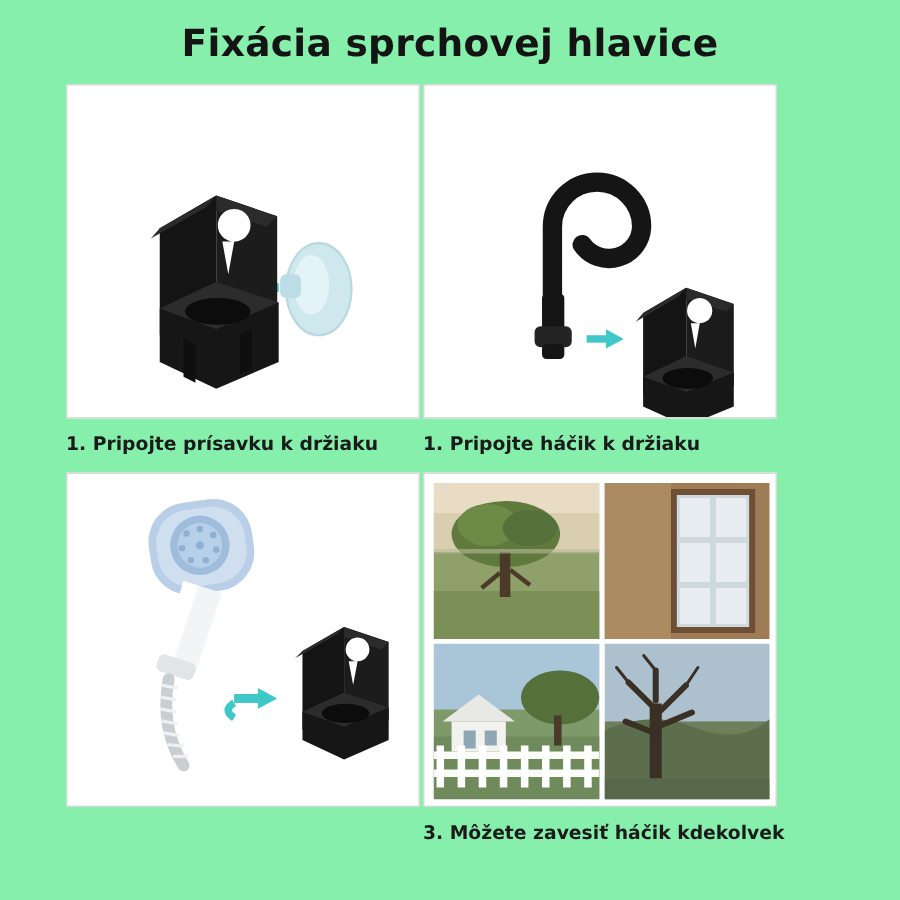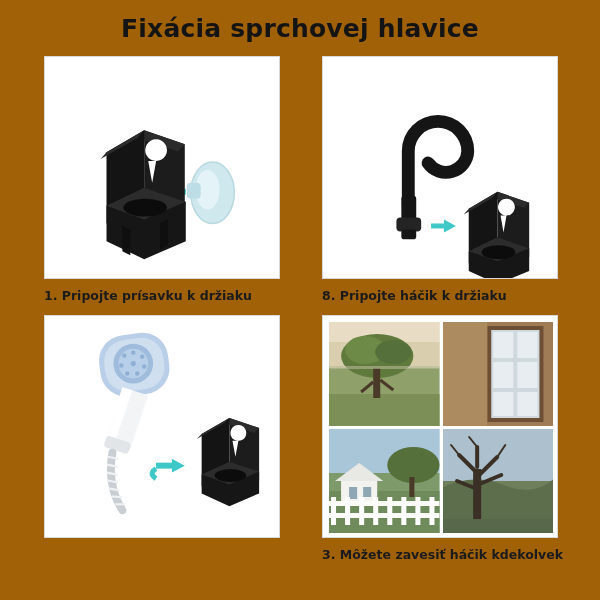--- a/index.html
+++ b/index.html
@@ -11,42 +11,41 @@
     width: 600px;
     height: 600px;
     font-family: "DejaVu Sans", sans-serif;
     color: #1b1b1b;
     overflow: hidden;
   }
   .page {
     position: relative;
     width: 600px;
     height: 600px;
-    background: #a16207;
+    background: #86efac;
   }
   .title {
     position: absolute;
     top: 14px;
     left: 0;
     width: 600px;
     text-align: center;
     font-size: 25px;
     font-weight: 700;
     letter-spacing: 0.2px;
     color: #141414;
   }
   .grid {
     position: absolute;
     top: 56px;
     left: 44px;
     width: 516px;
   }
   .row {
     display: flex;
-    justify-content: space-between;
   }
   .cell {
     width: 238px;
   }
   .panel {
     width: 236px;
     height: 223px;
     border: 1px solid #d8d8d8;
     background: #ffffff;
     position: relative;
@@ -147,21 +146,21 @@
               <path d="M176 136 L208 147 L203 152 L171 142 Z" fill="#2b2b2b"></path>
               <path d="M147 153 L176 136 L176 191 L147 208 Z" fill="#141414"></path>
               <path d="M147 153 L176 136 L171 142 L142 159 Z" fill="#2b2b2b"></path>
               <path d="M185 156 a8.5 8.5 0 1 1 0.1 0 l-3 17 l-3 -17 Z" fill="#ffffff" transform="translate(0,4)"></path>
               <path d="M147 196 L176 182 L208 193 L208 216 L176 229 L147 216 Z" fill="#161616"></path>
               <path d="M147 196 L176 182 L208 193 L176 206 Z" fill="#2c2c2c"></path>
               <ellipse cx="177" cy="197" rx="17" ry="7" fill="#0c0c0c"></ellipse>
             </g>
           </svg>
         </div>
-        <div class="caption">8. Pripojte háčik k držiaku</div>
+        <div class="caption">1. Pripojte háčik k držiaku</div>
       </div>
 
     </div>
 
     <div class="row">
 
       <div class="cell">
         <div class="panel">
           <svg class="svg-fill" viewBox="0 0 236 223">
 

